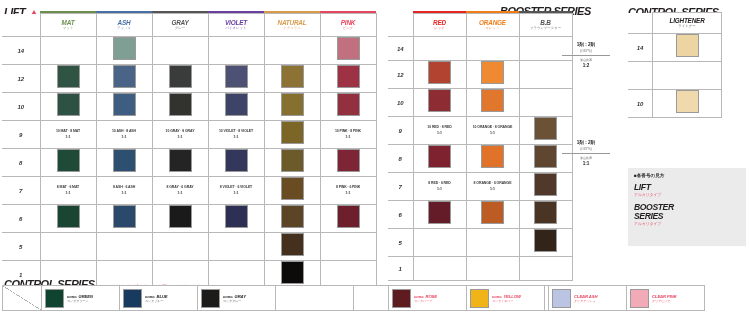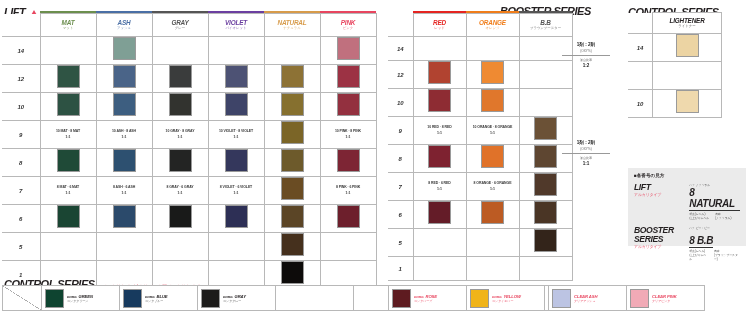--- a/index.html
+++ b/index.html
@@ -443,34 +443,26 @@
   </div>
 
   <div class="legend" style="left:628px; top:168px; width:118px; height:78px;">
     <div class="lg-h">■各番号の見方</div>
     <div id="legend-rows">
         <div class="lg-row">
           <div class="lg-left">
             <div class="lg-ttl">LIFT</div>
             <div class="lg-sub">アルカリタイプ</div>
           </div>
-          <div class="lg-annot"><div class="up">ハチ ナチュラル</div><div class="lg-code">8 NATURAL</div><div class="lg-legs">
-              <span>明度(レベル)<br>仕上がりレベル</span>
-              <span>色味<br>(ナチュラル)</span>
-            </div></div>
         </div>
         <div class="lg-row">
           <div class="lg-left">
             <div class="lg-ttl">BOOSTER SERIES</div>
             <div class="lg-sub">アルカリタイプ</div>
           </div>
-          <div class="lg-annot"><div class="up">ハチ ビー・ビー</div><div class="lg-code">8 B.B</div><div class="lg-legs">
-              <span>明度(レベル)<br>仕上がりレベル</span>
-              <span>色味<br>(ブラウンブースター)</span>
-            </div></div>
         </div>
       </div>
   </div>
 
   <div style="position:absolute; left:4px; top:274px;">
     <span class="sec-title">CONTROL SERIES</span>
     <span class="sec-sub" style="margin-left:3px;">アルカリタイプ / クリアのみ弱アルカリタイプ</span>
   </div>
   <div style="position:absolute; left:2px; top:285px;">
     <table class="grid" id="ctrl-bot-left">

